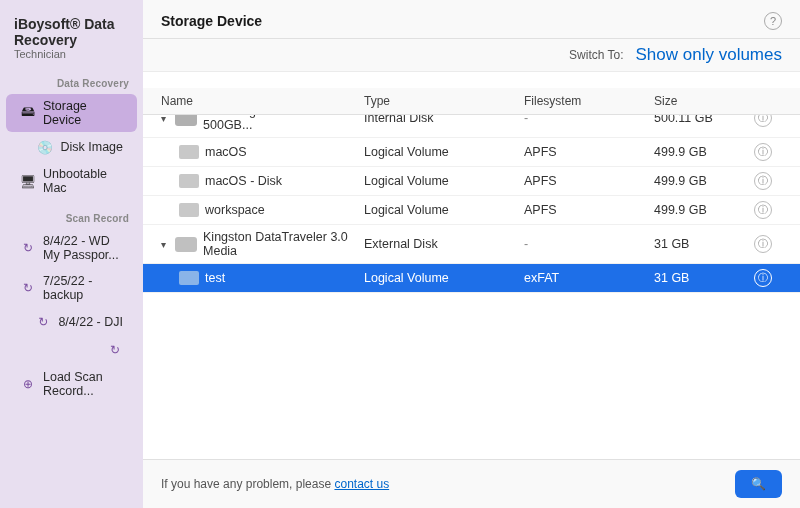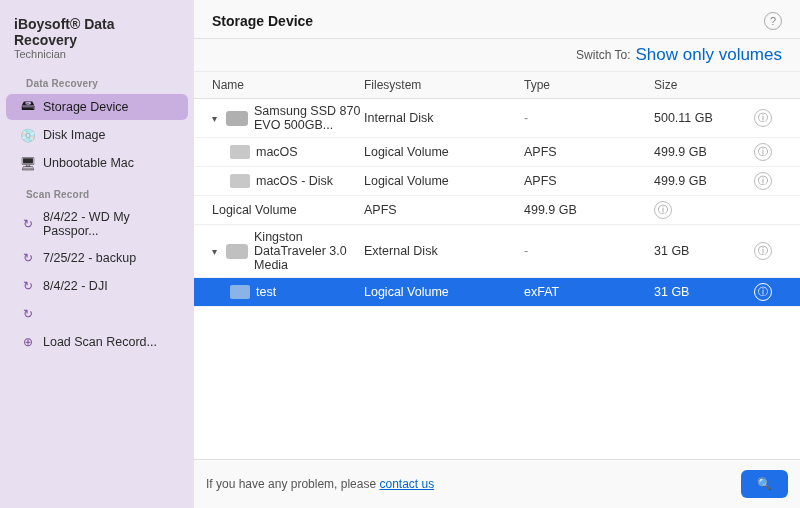--- a/index.html
+++ b/index.html
@@ -8,27 +8,28 @@
       font-size: 13px;
       background: #f0eaf5;
       width: 800px;
       height: 508px;
       display: flex;
       overflow: hidden;
     }
 
     
     .sidebar {
-      width: 194px;
+      width: 143px;
       background: #e8dff0;
       display: flex;
       flex-direction: column;
       padding: 16px 0 0 0;
       flex-shrink: 0;
       height: 508px;
+      align-items: flex-end;
     }
     .sidebar-logo {
       padding: 0 14px 6px 14px;
     }
     .sidebar-logo-title {
       font-size: 14px;
       font-weight: 700;
       color: #2b2b2b;
     }
     .sidebar-logo-subtitle {
@@ -105,21 +106,21 @@
       justify-content: center;
       color: #888;
       font-size: 11px;
       cursor: pointer;
     }
     .switch-bar {
       padding: 6px 18px;
       display: flex;
       align-items: center;
       justify-content: flex-end;
-      gap: 5px;
+      gap: 12px;
       font-size: 12px;
       color: #555;
       background: #f9f9f9;
       border-bottom: 1px solid #ebebeb;
     }
     .switch-link {
       color: #0066cc;
       cursor: pointer;
       text-decoration: none;
       font-size: 17px;
@@ -131,21 +132,21 @@
       overflow-y: auto;
       background: #ffffff;
     }
     .table-header {
       display: grid;
       grid-template-columns: 1fr 160px 130px 100px 28px;
       padding: 6px 18px;
       border-bottom: 1px solid #e0e0e0;
       background: #f9f9f9;
       position: sticky;
-      top: 0;
+      top: 16px;
       z-index: 10;
     }
     .table-header-cell {
       font-size: 12px;
       color: #444;
       font-weight: 500;
     }
     .table-row {
       display: grid;
       grid-template-columns: 1fr 160px 130px 100px 28px;
@@ -213,21 +214,21 @@
       cursor: pointer;
       flex-shrink: 0;
     }
     .info-btn.white {
       border-color: #fff;
       color: #fff;
     }
 
     
     .footer {
-      padding: 10px 12px;
+      padding: 10px 18px;
       border-top: 1px solid #e0e0e0;
       display: flex;
       align-items: center;
       justify-content: space-between;
       background: #f9f9f9;
     }
     .footer-text {
       font-size: 12px;
       color: #555;
     }
@@ -314,22 +315,22 @@
   </div>
 
   <div class="switch-bar">
     <span>Switch To:</span>
     <a class="switch-link">Show only volumes</a>
   </div>
 
   <div class="table-area">
     <div class="table-header">
       <div class="table-header-cell">Name</div>
+      <div class="table-header-cell">Type</div>
       <div class="table-header-cell">Filesystem</div>
-      <div class="table-header-cell">Type</div>
       <div class="table-header-cell">Size</div>
       <div class="table-header-cell"></div>
     </div>
 
     <div class="table-row">
       <div class="cell-name">
         <span class="chevron">▾</span>
         <span class="disk-icon" style="background:#b0b0b0; border-radius:3px; width:22px; height:15px;"></span>
         <span class="cell-text">Samsung SSD 870 EVO 500GB...</span>
       </div>
@@ -355,20 +356,24 @@
         <span class="vol-icon" style="background:#c8c8c8; border-radius:2px; width:20px; height:14px;"></span>
         <span class="cell-text">macOS - Disk</span>
       </div>
       <div class="cell-text">Logical Volume</div>
       <div class="cell-text">APFS</div>
       <div class="cell-text">499.9 GB</div>
       <div class="info-btn">ⓘ</div>
     </div>
 
     <div class="table-row">
+      <div class="cell-name indent1">
+        <span class="vol-icon" style="background:#c8c8c8; border-radius:2px; width:20px; height:14px;"></span>
+        <span class="cell-text">workspace</span>
+      </div>
       <div class="cell-text">Logical Volume</div>
       <div class="cell-text">APFS</div>
       <div class="cell-text">499.9 GB</div>
       <div class="info-btn">ⓘ</div>
     </div>
 
     <div class="table-row">
       <div class="cell-name">
         <span class="chevron">▾</span>
         <span class="disk-icon" style="background:#c0c0c0; border-radius:3px; width:22px; height:15px;"></span>

